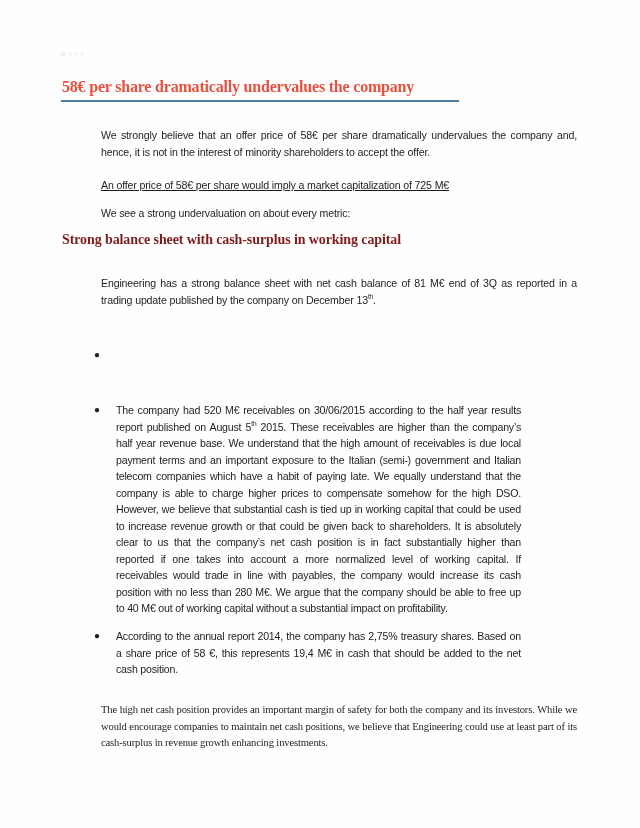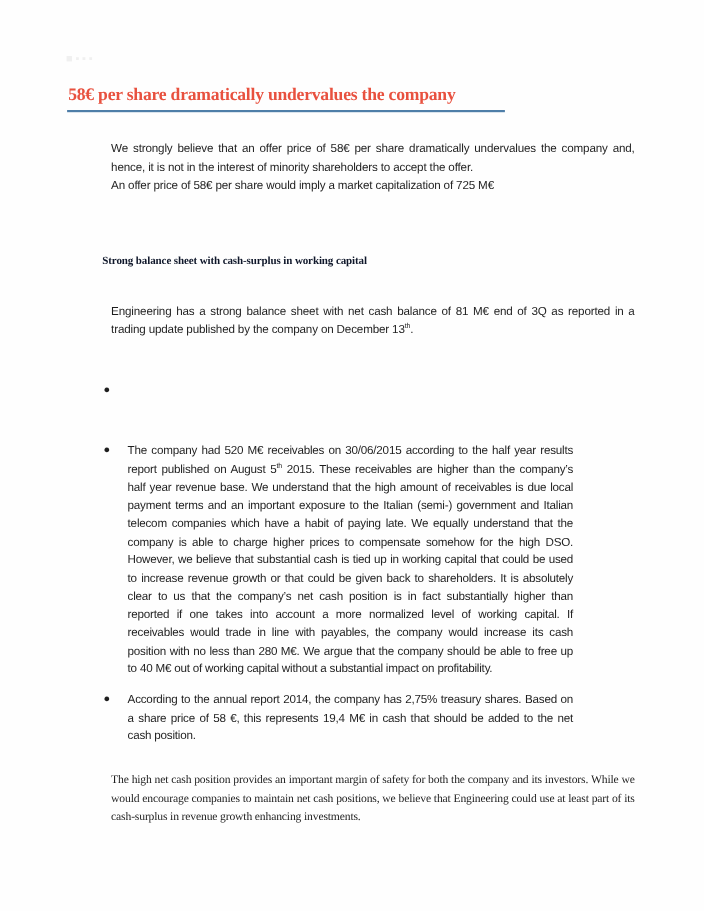--- a/index.html
+++ b/index.html
@@ -2,35 +2,36 @@
 <html><head>
 <meta charset="utf-8">
 <style>
   html, body { margin: 0; padding: 0; background: #ffffff; }
   body { width: 640px; height: 828px; position: relative; overflow: hidden; font-family: "Liberation Sans", sans-serif; color: #1e1e1e; }
   .page { position: absolute; left: 0; top: 0; width: 640px; height: 828px; background: #fefefe; }
   .ghost { position: absolute; left: 60px; top: 48px; font-size: 10px; color: #f0f0f0; font-family: "Liberation Serif", serif; }
   .title { position: absolute; left: 62px; top: 78px; font-family: "Liberation Serif", serif; font-weight: bold; font-size: 16px; color: #e8513f; letter-spacing: -0.2px; }
   .title-rule { position: absolute; left: 61px; top: 100px; width: 398px; height: 2px; background: #4e7ea8; }
   .p { position: absolute; left: 77px; width: 476px; font-size: 10.6px; line-height: 16.5px; letter-spacing: -0.15px; text-align: justify; margin-left: 24px; }
-  .h2 { position: absolute; left: 93px; top: 232px; font-family: "Liberation Serif", serif; font-weight: bold; font-size: 10px; color: #0f172a; letter-spacing: -0.1px; }
+  .h2 { position: absolute; left: 62px; top: 232px; font-family: "Liberation Serif", serif; font-weight: bold; font-size: 14px; color: #7f1d1d; letter-spacing: -0.1px; }
   .bullet { position: absolute; left: 94px; font-size: 10px; }
   .bp { position: absolute; left: 116px; width: 405px; font-size: 10.6px; line-height: 16.5px; letter-spacing: -0.2px; text-align: justify; }
   sup { font-size: 6.5px; line-height: 0; vertical-align: super; }
 </style>
 </head>
 <body>
 
 <div class="page">
   <div class="ghost">■ ▪ ▪ ▪</div>
   <div class="title">58€ per share dramatically undervalues the company</div>
   <div class="title-rule"></div>
 
   <div class="p" style="top:127px;">We strongly believe that an offer price of 58€ per share dramatically undervalues the company and, hence, it is not in the interest of minority shareholders to accept the offer.</div>
-  <div class="p" style="top:161px;">An offer price of 58€ per share would imply a market capitalization of 725 M€</div>
+  <div class="p" style="top:177px;text-decoration:underline;">An offer price of 58€ per share would imply a market capitalization of 725 M€</div>
+  <div class="p" style="top:205px;">We see a strong undervaluation on about every metric:</div>
 
   <div class="h2">Strong balance sheet with cash-surplus in working capital</div>
 
   <div class="p" style="top:275px;"><span>Engineering has a strong balance sheet with net cash balance of 81 M€ end of 3Q as reported in a trading update published by the company on December 13</span><sup>th</sup><span>.</span></div>
 
 
   <div class="bullet" style="top:349px;">●</div>
 
   <div class="bullet" style="top:404px;">●</div>
   <div class="bp" style="top:402px;"><span>The company had 520 M€ receivables on 30/06/2015 according to the half year results report published on August 5</span><sup>th</sup><span> 2015.  These receivables are higher than the company’s half year revenue base.  We understand that the high amount of receivables is due local payment terms and an important exposure to the Italian (semi-) government and Italian telecom companies which have a habit of paying late.  We equally understand that the company is able to charge higher prices to compensate somehow for the high DSO. However, we believe that substantial cash is tied up in working capital that could be used to increase revenue growth or that could be given back to shareholders.  It is absolutely clear to us that the company’s net cash position is in fact substantially higher than reported if one takes into account a more normalized level of working capital. If receivables would trade in line with payables, the company would increase its cash position with no less than 280 M€. We argue that the company should be able to free up to 40 M€ out of working capital without a substantial impact on profitability.</span></div>

